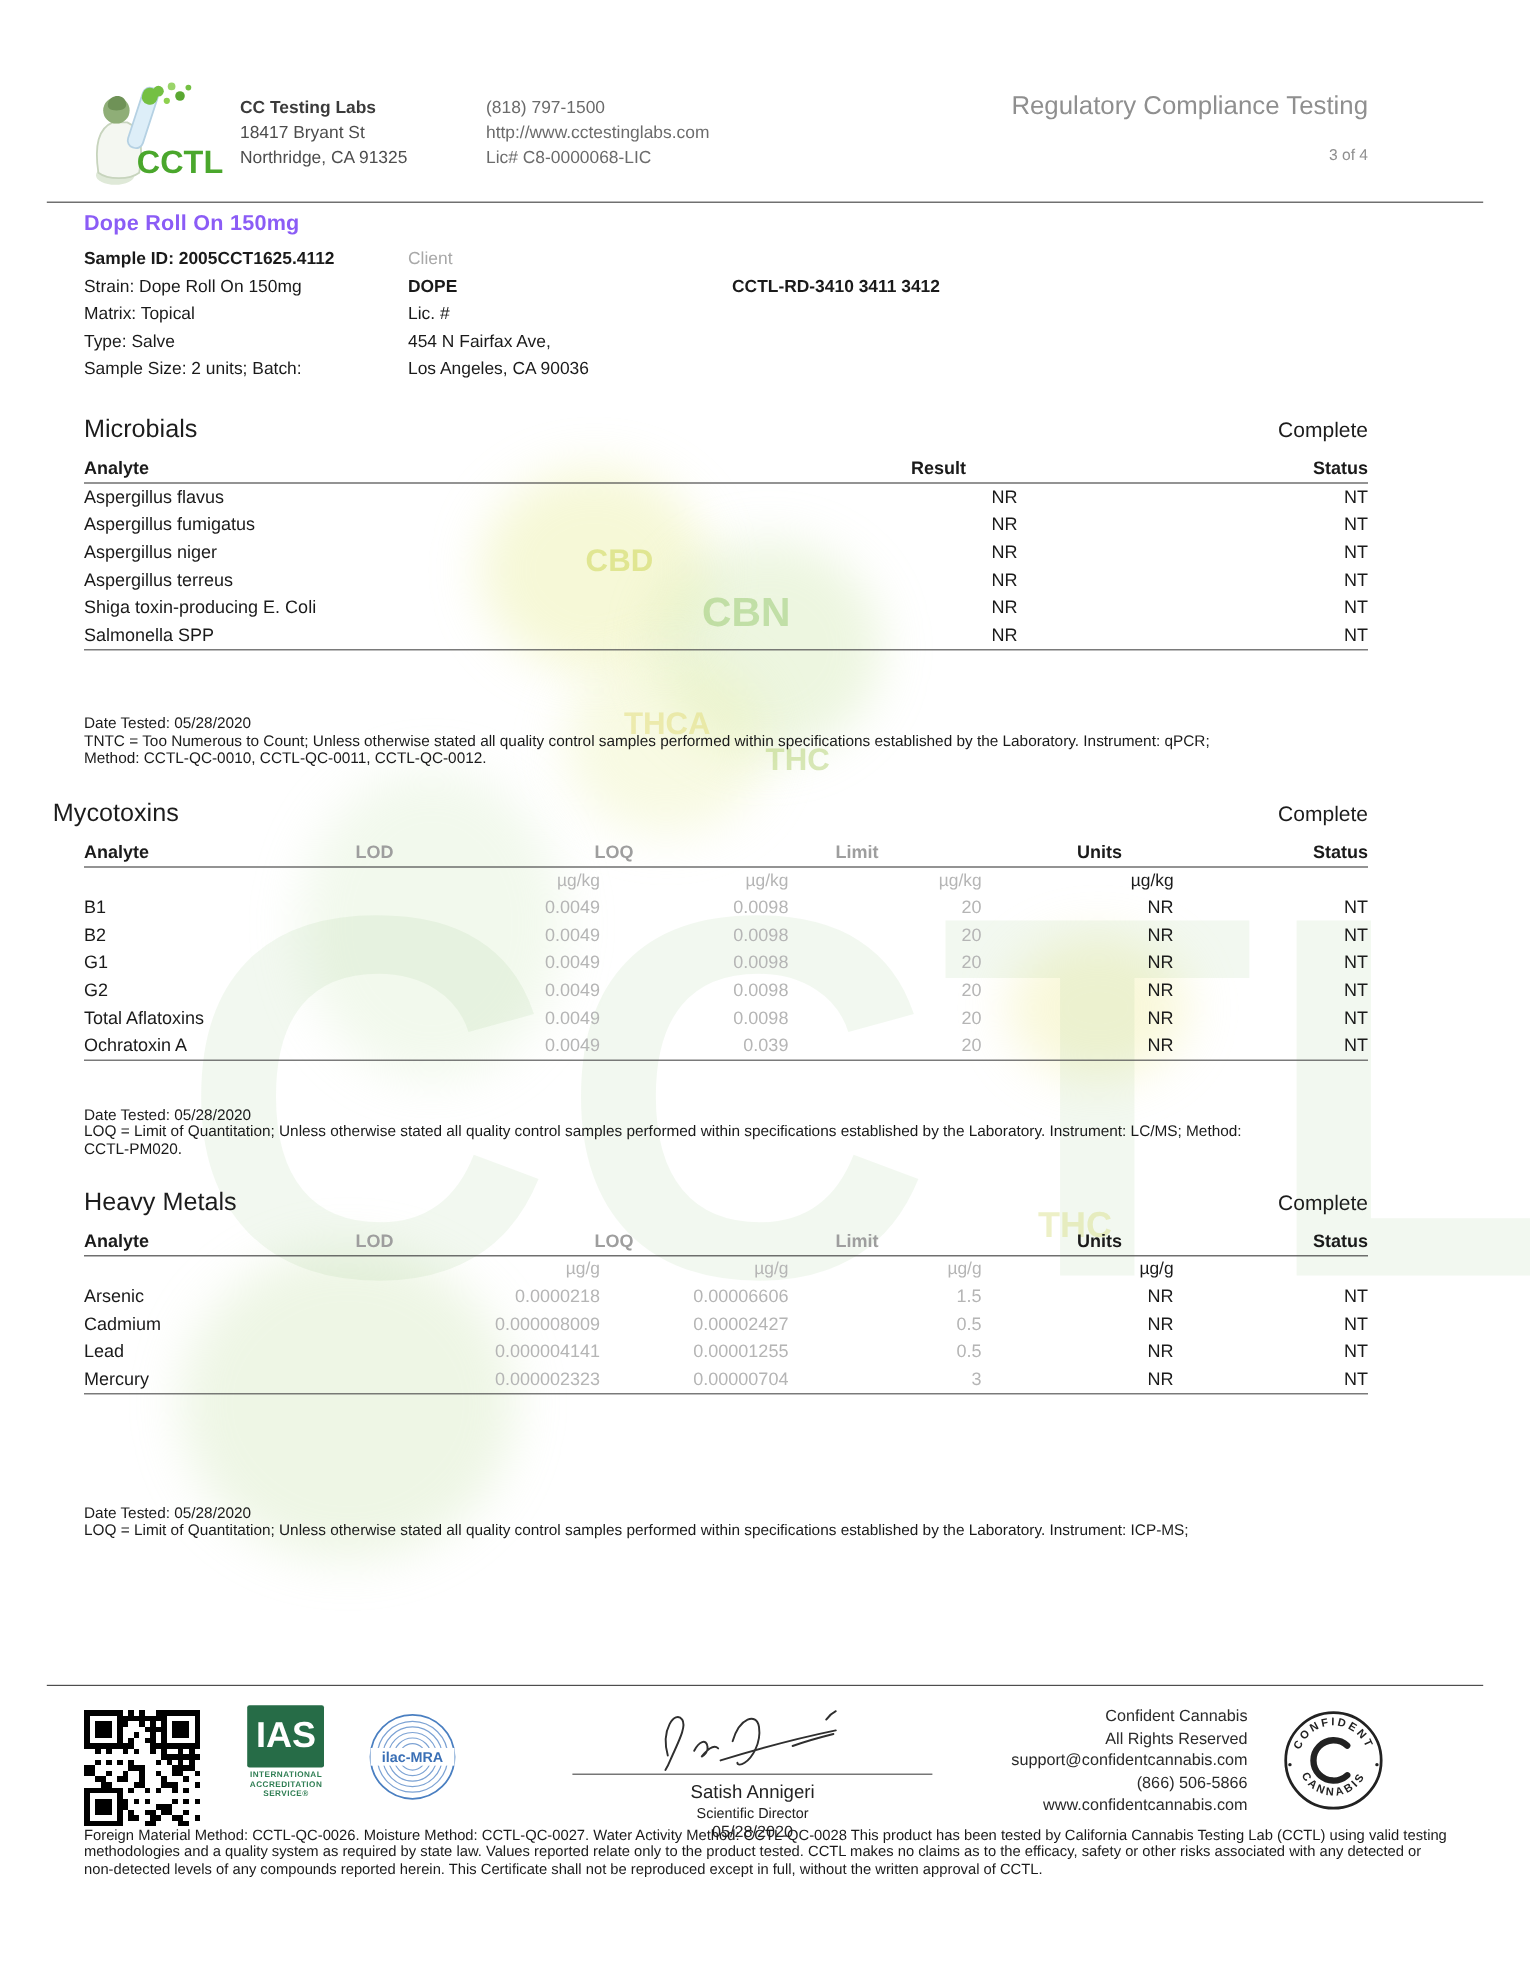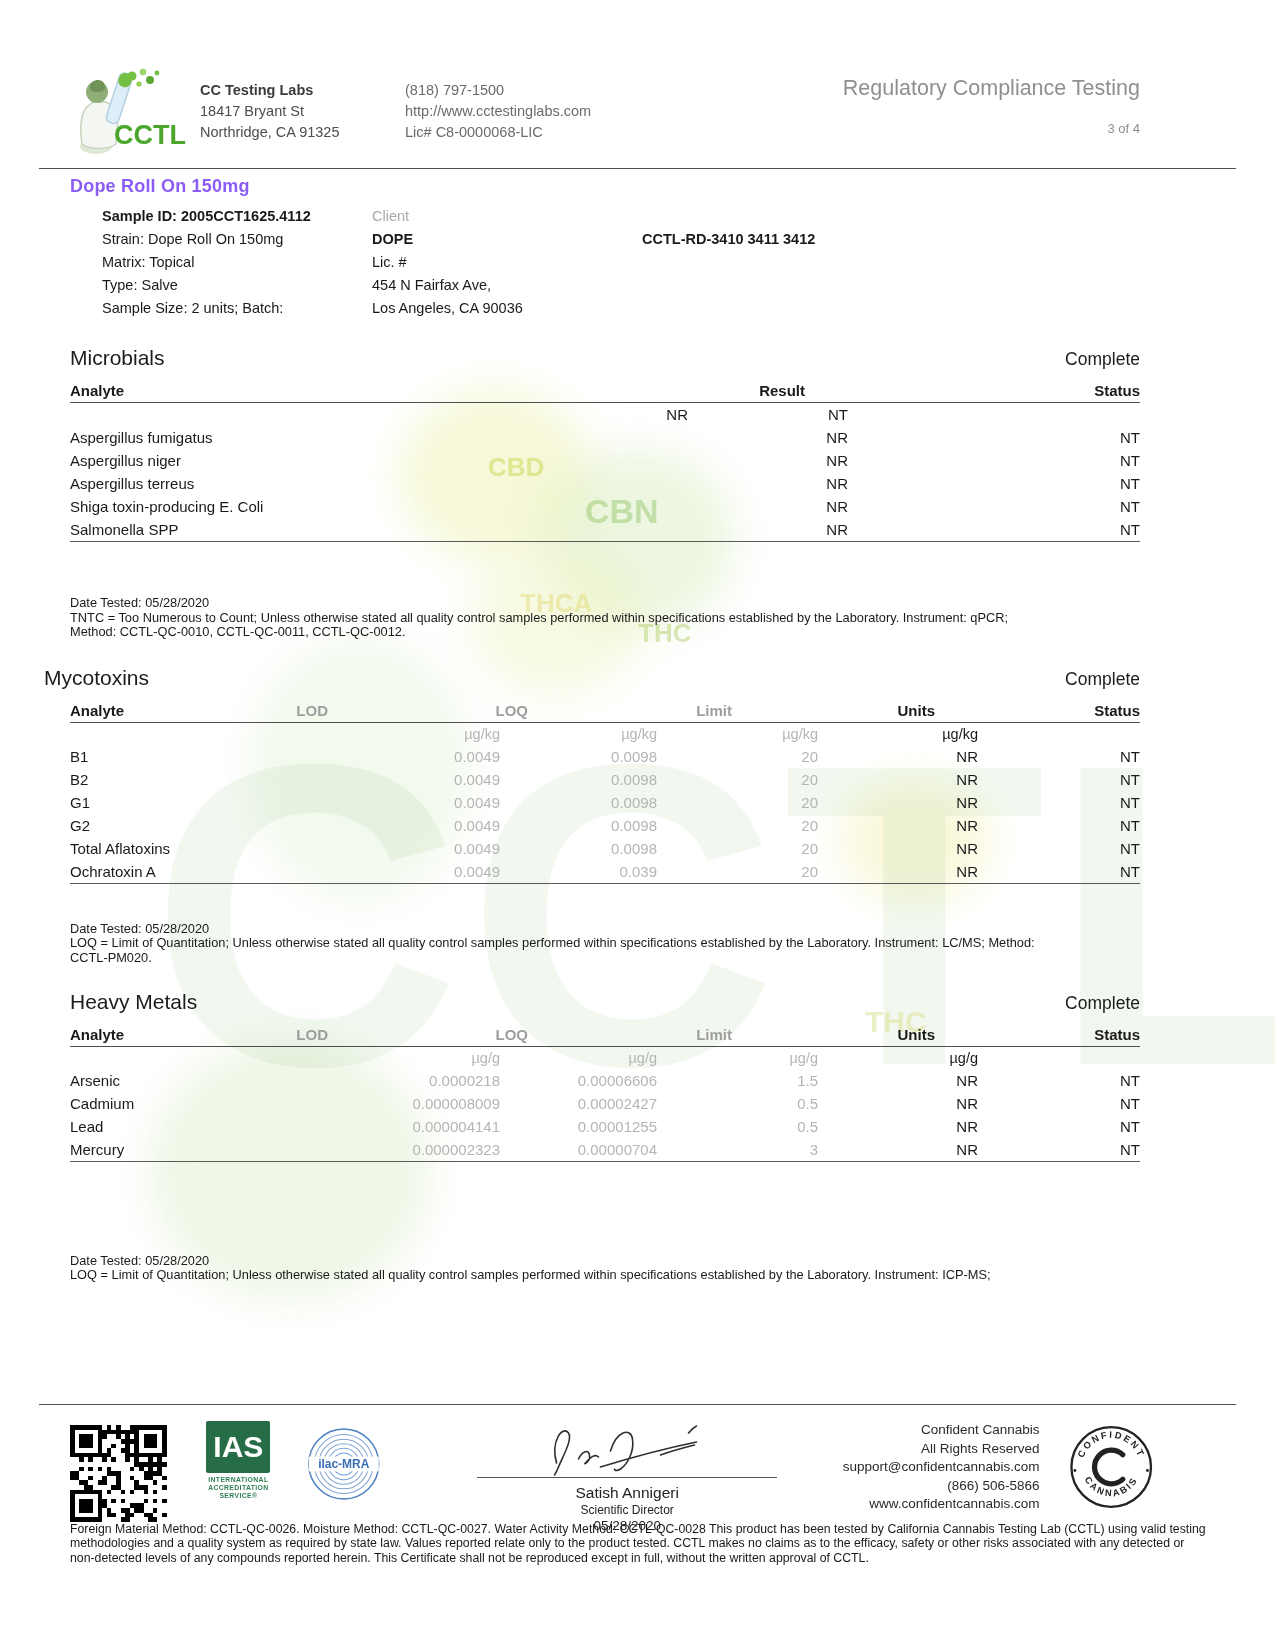--- a/index.html
+++ b/index.html
@@ -25,21 +25,21 @@
   .lab-name { font-weight:bold; color:#3b3b3b; }
   .contact-block { width:250px; padding-top:14px; font-size:14.5px; line-height:21px; color:#6b6b6b; }
   .hdr-right { flex:1; text-align:right; }
   .report-type { font-size:21.5px; color:#8f8f8f; margin-top:10px; }
   .page-num { font-size:13px; color:#8f8f8f; margin-top:20px; }
   .rule { border-top:1.6px solid #4e4e4e; margin:10px 39px 0 39px; }
 
   .title { font-size:18px; font-weight:bold; color:#8b5cf6; padding:7px 135px 0 70px; letter-spacing:0.2px; }
 
   
-  .sample-grid { display:grid; grid-template-columns:270px 270px 265px 1fr; padding:8px 55px 0 70px; font-size:14.5px; line-height:23px;margin-left:32px; }
+  .sample-grid { display:grid; grid-template-columns:270px 270px 265px 1fr; padding:8px 55px 0 70px; font-size:14.5px; line-height:23px; }
   .sample-grid .b { font-weight:bold; }
   .client-label { color:#a8a8a8; }
 
   
   .section-head { display:flex; justify-content:space-between; align-items:baseline; padding:0 135px 0 70px; }
   .section-title { font-size:21px; color:#1c1c1c; }
   .section-status { font-size:17.5px; color:#1c1c1c; }
   .tbl { padding:0 135px 0 70px; }
   .t3 { display:grid; grid-template-columns:1fr 160px 292px; }
   .t6 { display:grid; grid-template-columns:1fr 150px 157px 161px 160px 162px; }
@@ -159,20 +159,21 @@
       <div class="section-title">Microbials</div>
       <div class="section-status">Complete</div>
     </div>
     <div class="tbl">
       <div class="t3 thead">
         <span>Analyte</span>
         <span class="cell r">Result</span>
         <span class="cell r">Status</span>
       </div>
       <div class="t3 row">
+        <span class="cell">Aspergillus flavus</span>
         <span class="cell r">NR</span>
         <span class="cell r">NT</span>
       </div>
       <div class="t3 row">
         <span class="cell">Aspergillus fumigatus</span>
         <span class="cell r">NR</span>
         <span class="cell r">NT</span>
       </div>
       <div class="t3 row">
         <span class="cell">Aspergillus niger</span>

